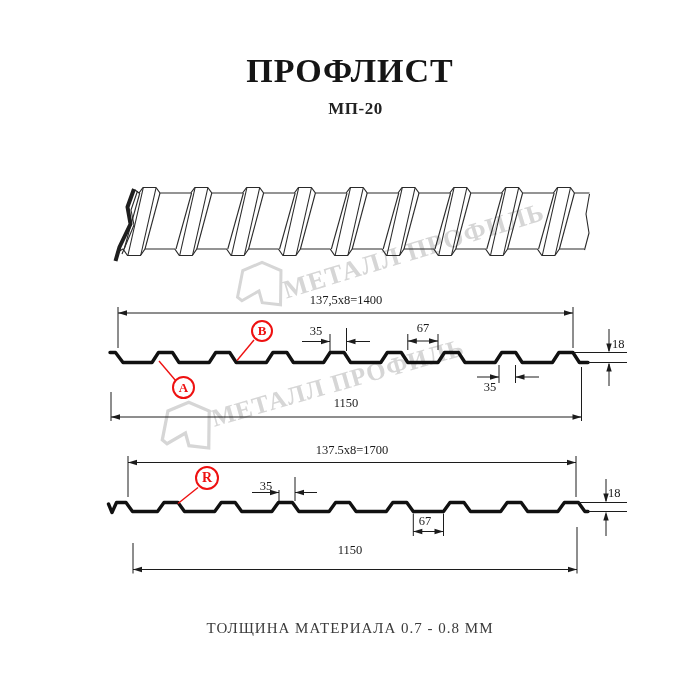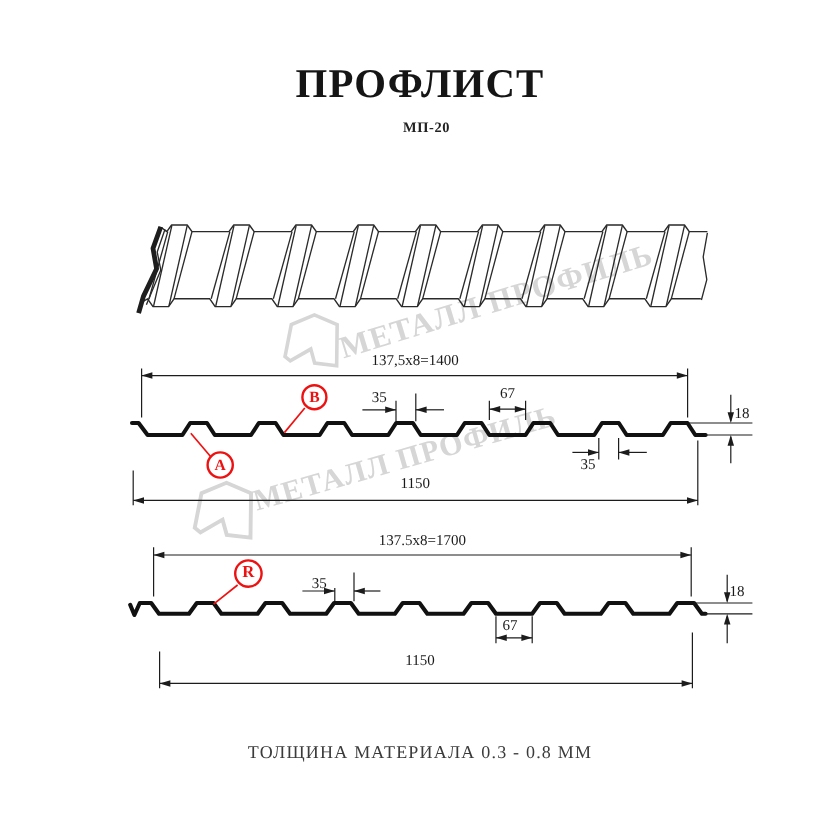--- a/index.html
+++ b/index.html
@@ -1,21 +1,21 @@
 <!DOCTYPE html>
 <html><head>
 <meta charset="utf-8">
 <style>
   html,body{margin:0;padding:0;background:#fff;}
   .canvas{position:relative;width:700px;height:700px;background:#ffffff;overflow:hidden;
           font-family:Liberation Serif, serif;color:#1c1c1c;}
   .abs{position:absolute;}
   .title{left:0;right:0;top:52px;text-align:center;font-size:34px;font-weight:bold;
          letter-spacing:1px;color:#151515;}
-  .subtitle{left:0;right:0;top:99px;text-align:center;font-size:12px;font-weight:600;
+  .subtitle{left:0;right:0;top:99px;text-align:center;font-size:17px;font-weight:600;
             letter-spacing:.5px;color:#222;margin-left:11px;}
   .wm{white-space:nowrap;font-weight:bold;color:#d6d6d6;pointer-events:none;}
   .wm1{left:284px;top:276px;font-size:26px;letter-spacing:1px;
        transform:rotate(-17deg);transform-origin:0 50%;}
   .wm2{left:212px;top:405px;font-size:25px;letter-spacing:1px;
        transform:rotate(-16deg);transform-origin:0 50%;}
   #svg-holder{left:0;top:0;width:700px;height:700px;}
   .dim{font-size:12.5px;color:#1a1a1a;text-align:center;line-height:14px;}
   .callout{border:2.4px solid; border-radius:50%;text-align:center;font-weight:bold;
            box-sizing:border-box;background:transparent;}
@@ -154,14 +154,14 @@
   <div class="abs dim" style="left:286px;top:443px;width:132px;">137.5x8=1700</div>
   <div class="abs dim" style="left:251px;top:479px;width:30px;">35</div>
   <div class="abs dim" style="left:608px;top:486px;width:26px;text-align:left;">18</div>
   <div class="abs dim" style="left:410px;top:514px;width:30px;">67</div>
   <div class="abs dim" style="left:284px;top:543px;width:132px;">1150</div>
 
   <div class="abs callout" style="left: 172px; top: 376px; width: 23px; height: 23px; font-size: 13px; line-height: 19px; color: rgb(238, 17, 17); border-color: rgb(238, 17, 17);">A</div>
   <div class="abs callout" style="left: 251px; top: 320px; width: 22px; height: 22px; font-size: 13px; line-height: 18px; color: rgb(238, 17, 17); border-color: rgb(238, 17, 17);">B</div>
   <div class="abs callout" style="left: 195px; top: 466px; width: 24px; height: 24px; font-size: 14px; line-height: 20px; color: rgb(238, 17, 17); border-color: rgb(238, 17, 17);">R</div>
 
-  <div class="abs footer">ТОЛЩИНА МАТЕРИАЛА 0.3 - 0.8 ММ</div>
+  <div class="abs footer">ТОЛЩИНА МАТЕРИАЛА 0.7 - 0.8 ММ</div>
 </div>
 
 </body></html>

